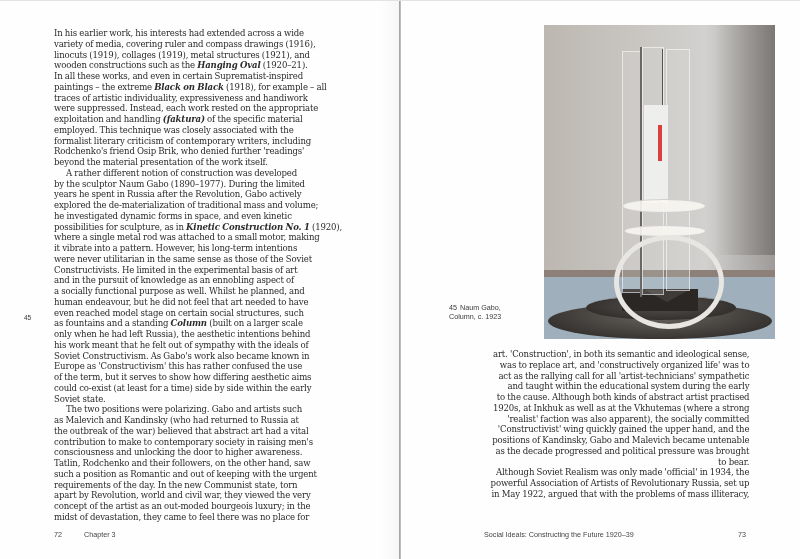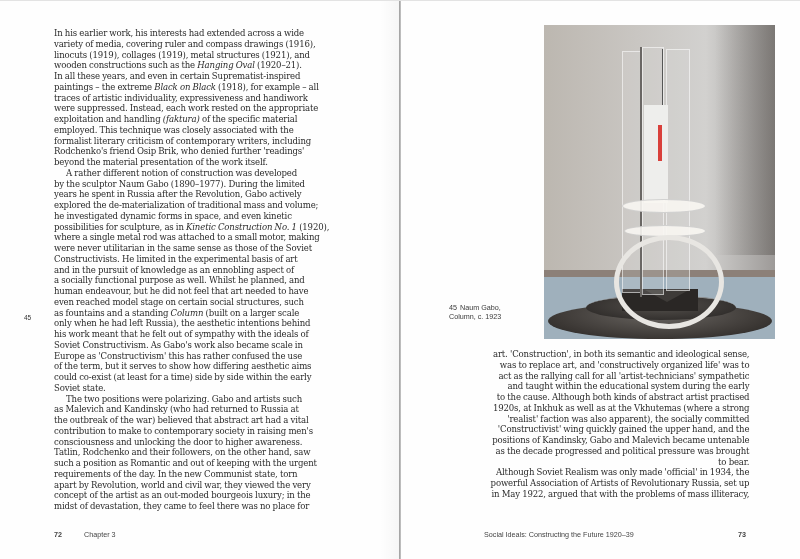--- a/index.html
+++ b/index.html
@@ -33,32 +33,32 @@
     position: absolute;
     font-family: "DejaVu Serif", "Liberation Serif", serif;
     font-size: 8.55px;
     line-height: 10.75px;
     color: #2b2b2b;
     letter-spacing: -0.15px;
     word-spacing: -0.3px;
   }
   .body-text .line { display: block; white-space: nowrap; }
   .body-text .indent { padding-left: 12px; }
-  .body-text em { font-style: italic; }
+  .body-text em { font-style: italic; font-weight: bold; }
   .left-text { left: 54px; top: 27px; }
   .right-text { left: 83px; top: 348px; text-align: right; }
   .margin-ref {
     position: absolute; left: 24px; top: 313px;
     font-family: "Liberation Sans", sans-serif; font-size: 6.5px; color: #333;
   }
   .folio {
     position: absolute; top: 529px;
     font-family: "Liberation Sans", sans-serif; font-size: 7.2px; color: #444;
   }
-  .folio-num { font-weight: bold; }
+  .folio-num { font-weight: normal; }
   .folio-left-num { left: 54px; }
   .folio-left-chapter { left: 84px; }
   .folio-right-title { left: 83px; }
   .folio-right-num { left: 337px; }
 
   .photo {
     position: absolute; left: 143px; top: 24px; width: 231px; height: 314px;
     overflow: hidden;
     background: linear-gradient(to right, #bcb7b0 0%, #c9c6c2 40%, #d2d1cf 70%, #9d9a98 100%);
   }
@@ -132,46 +132,47 @@
 
 <div class="spread">
 
   <div class="page page-left">
     <div class="margin-ref">45</div>
     <div class="body-text left-text">
         <span class="line">In his earlier work, his interests had extended across a wide</span>
         <span class="line">variety of media, covering ruler and compass drawings (1916),</span>
         <span class="line">linocuts (1919), collages (1919), metal structures (1921), and</span>
         <span class="line">wooden constructions such as the <em>Hanging Oval</em> (1920–21).</span>
-        <span class="line">In all these years, and even in certain Suprematist-inspired</span>
+        <span class="line">In all these works, and even in certain Suprematist-inspired</span>
         <span class="line">paintings – the extreme <em>Black on Black</em> (1918), for example – all</span>
         <span class="line">traces of artistic individuality, expressiveness and handiwork</span>
         <span class="line">were suppressed. Instead, each work rested on the appropriate</span>
         <span class="line">exploitation and handling <em>(faktura)</em> of the specific material</span>
         <span class="line">employed. This technique was closely associated with the</span>
         <span class="line">formalist literary criticism of contemporary writers, including</span>
         <span class="line">Rodchenko's friend Osip Brik, who denied further 'readings'</span>
         <span class="line">beyond the material presentation of the work itself.</span>
         <span class="line indent">A rather different notion of construction was developed</span>
         <span class="line">by the sculptor Naum Gabo (1890–1977). During the limited</span>
         <span class="line">years he spent in Russia after the Revolution, Gabo actively</span>
         <span class="line">explored the de-materialization of traditional mass and volume;</span>
         <span class="line">he investigated dynamic forms in space, and even kinetic</span>
         <span class="line">possibilities for sculpture, as in <em>Kinetic Construction No. 1</em> (1920),</span>
         <span class="line">where a single metal rod was attached to a small motor, making</span>
+        <span class="line">it vibrate into a pattern. However, his long-term intentions</span>
         <span class="line">were never utilitarian in the same sense as those of the Soviet</span>
         <span class="line">Constructivists. He limited in the experimental basis of art</span>
         <span class="line">and in the pursuit of knowledge as an ennobling aspect of</span>
         <span class="line">a socially functional purpose as well. Whilst he planned, and</span>
         <span class="line">human endeavour, but he did not feel that art needed to have</span>
         <span class="line">even reached model stage on certain social structures, such</span>
         <span class="line">as fountains and a standing <em>Column</em> (built on a larger scale</span>
         <span class="line">only when he had left Russia), the aesthetic intentions behind</span>
         <span class="line">his work meant that he felt out of sympathy with the ideals of</span>
-        <span class="line">Soviet Constructivism. As Gabo's work also became scale in</span>
+        <span class="line">Soviet Constructivism. As Gabo's work also became known in</span>
         <span class="line">Europe as 'Constructivism' this has rather confused the use</span>
         <span class="line">of the term, but it serves to show how differing aesthetic aims</span>
         <span class="line">could co-exist (at least for a time) side by side within the early</span>
         <span class="line">Soviet state.</span>
         <span class="line indent">The two positions were polarizing. Gabo and artists such</span>
         <span class="line">as Malevich and Kandinsky (who had returned to Russia at</span>
         <span class="line">the outbreak of the war) believed that abstract art had a vital</span>
         <span class="line">contribution to make to contemporary society in raising men's</span>
         <span class="line">consciousness and unlocking the door to higher awareness.</span>
         <span class="line">Tatlin, Rodchenko and their followers, on the other hand, saw</span>

